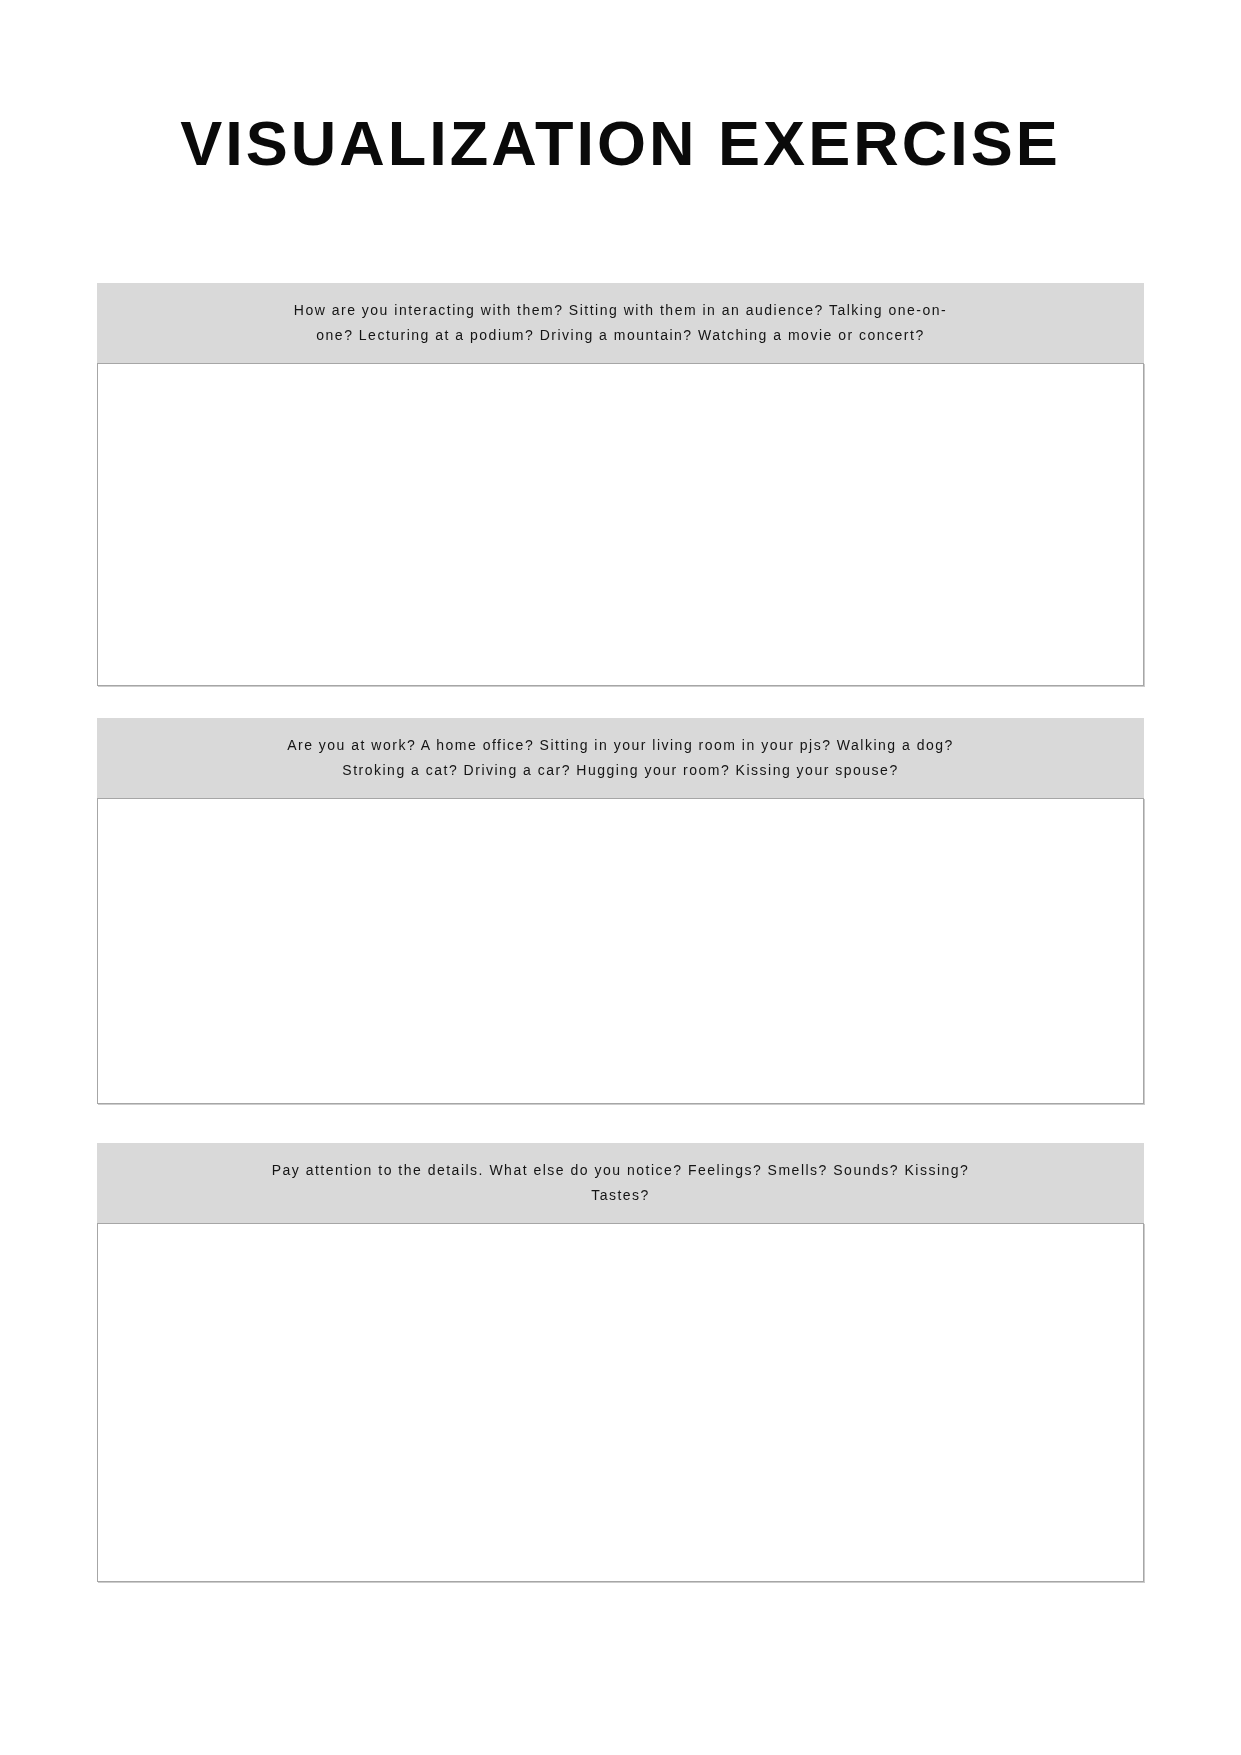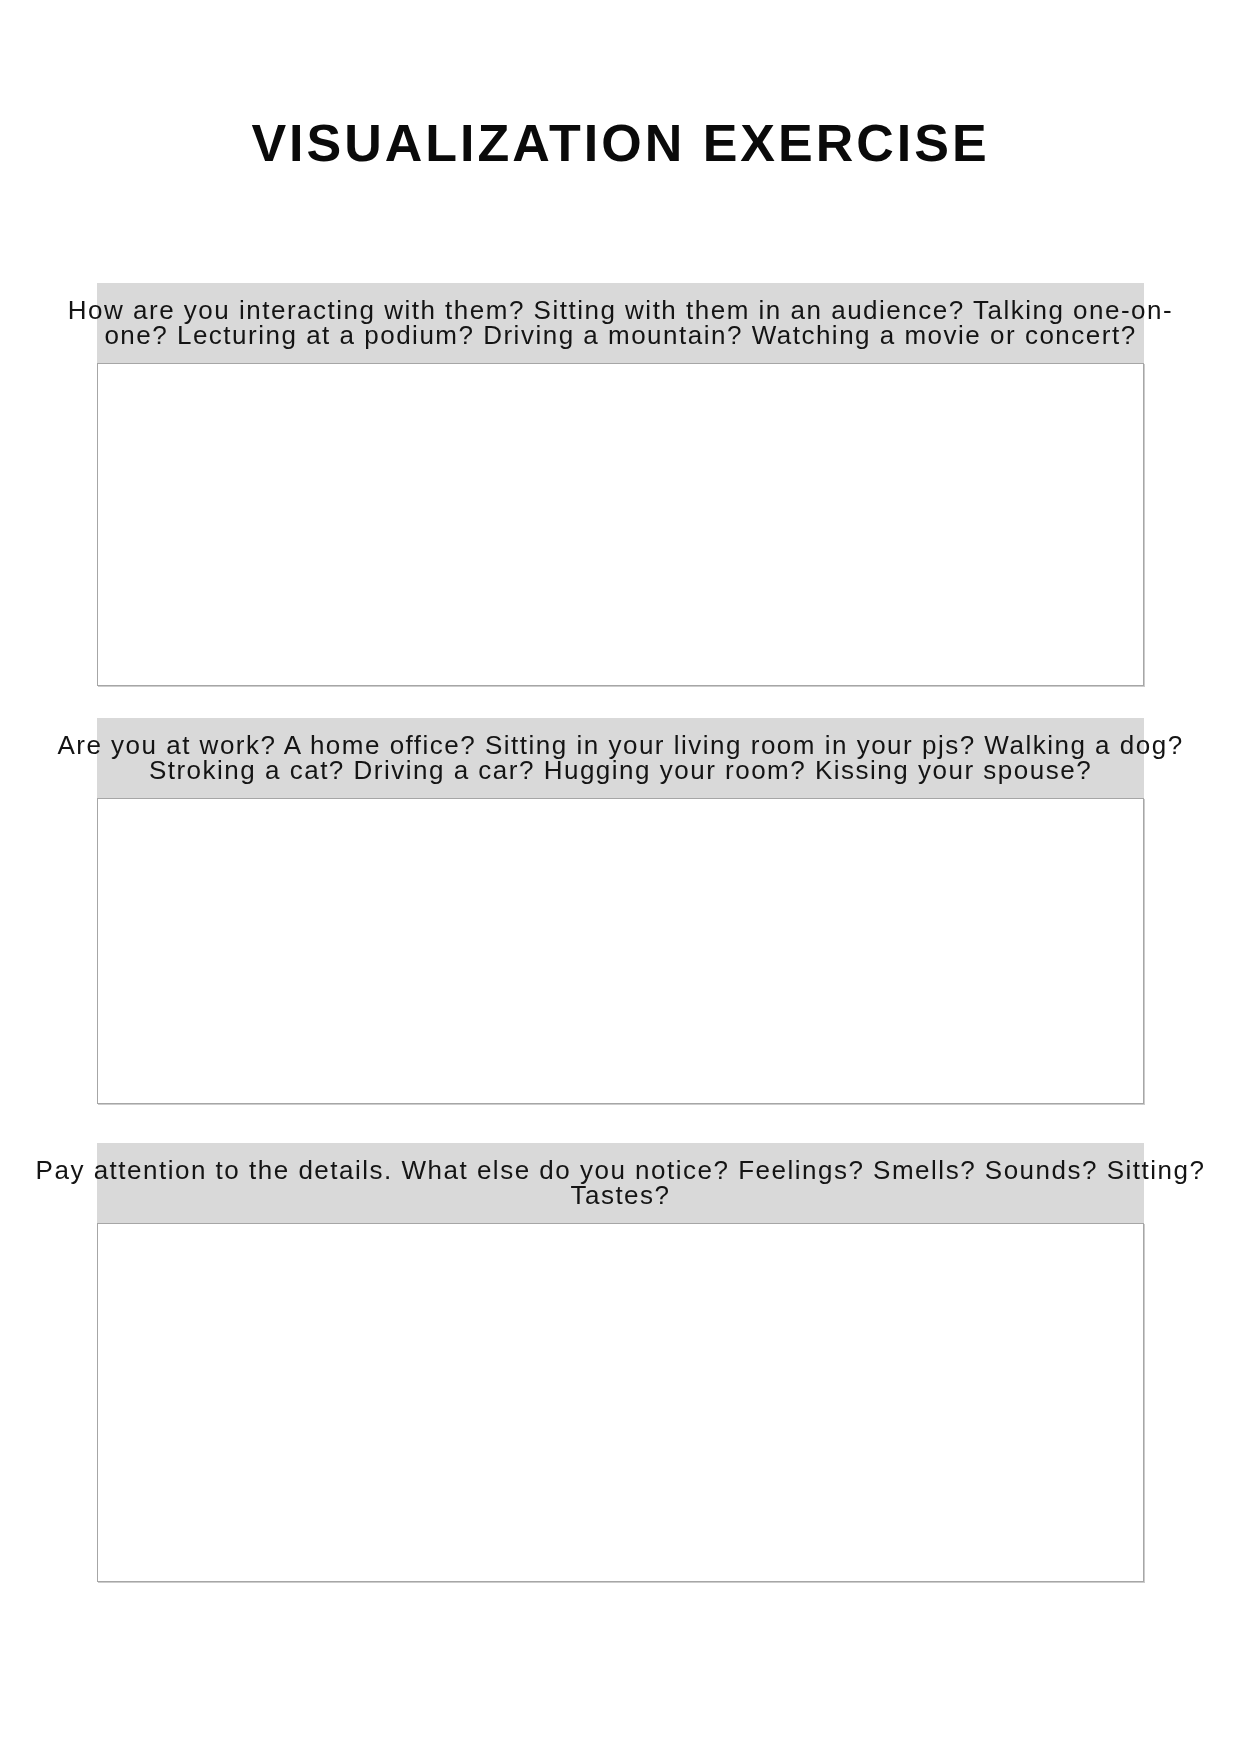--- a/index.html
+++ b/index.html
@@ -17,42 +17,42 @@
     background:var(--page-bg);
     font-family:"Liberation Sans", sans-serif;
     overflow:hidden;
   }
   .page{position:relative;width:1241px;height:1755px;}
   .title{
     margin:0;
     padding-top:100px;
     height:186px;
     text-align:center;
-    font-size:52px;
+    font-size:63px;
     font-weight:bold;
     letter-spacing:3px;
     line-height:86px;
     color:var(--title);
     white-space:nowrap;
   }
   .section{
     width:1047px;
     margin:0 auto;
   }
   .section.s1{margin-top:97px;}
   .section.s2{margin-top:32px;}
   .section.s3{margin-top:39px;}
   .prompt-header{
     background:var(--header-bg);
     display:flex;
     flex-direction:column;
     justify-content:center;
     align-items:center;
     text-align:center;
-    font-size:26px;
+    font-size:14px;
     letter-spacing:1.5px;
     line-height:25px;
     color:var(--text);
     padding:0 20px;
   }
   .s1 .prompt-header{height:80px;}
   .s2 .prompt-header{height:80px;}
   .s3 .prompt-header{height:80px;}
   .prompt-line{white-space:nowrap;}
   .answer-box{
@@ -91,19 +91,19 @@
   <div class="section s2">
     <div class="prompt-header">
       <div class="prompt-line">Are you at work? A home office? Sitting in your living room in your pjs? Walking a dog?</div>
       <div class="prompt-line">Stroking a cat? Driving a car? Hugging your room? Kissing your spouse?</div>
     </div>
     <textarea class="answer-box" aria-label="answer area 2" style=""></textarea>
   </div>
 
   <div class="section s3">
     <div class="prompt-header">
-      <div class="prompt-line">Pay attention to the details. What else do you notice? Feelings? Smells? Sounds? Sitting?</div>
+      <div class="prompt-line">Pay attention to the details. What else do you notice? Feelings? Smells? Sounds? Kissing?</div>
       <div class="prompt-line">Tastes?</div>
     </div>
     <textarea class="answer-box" aria-label="answer area 3" style=""></textarea>
   </div>
 
 </div>
 
 </body></html>

